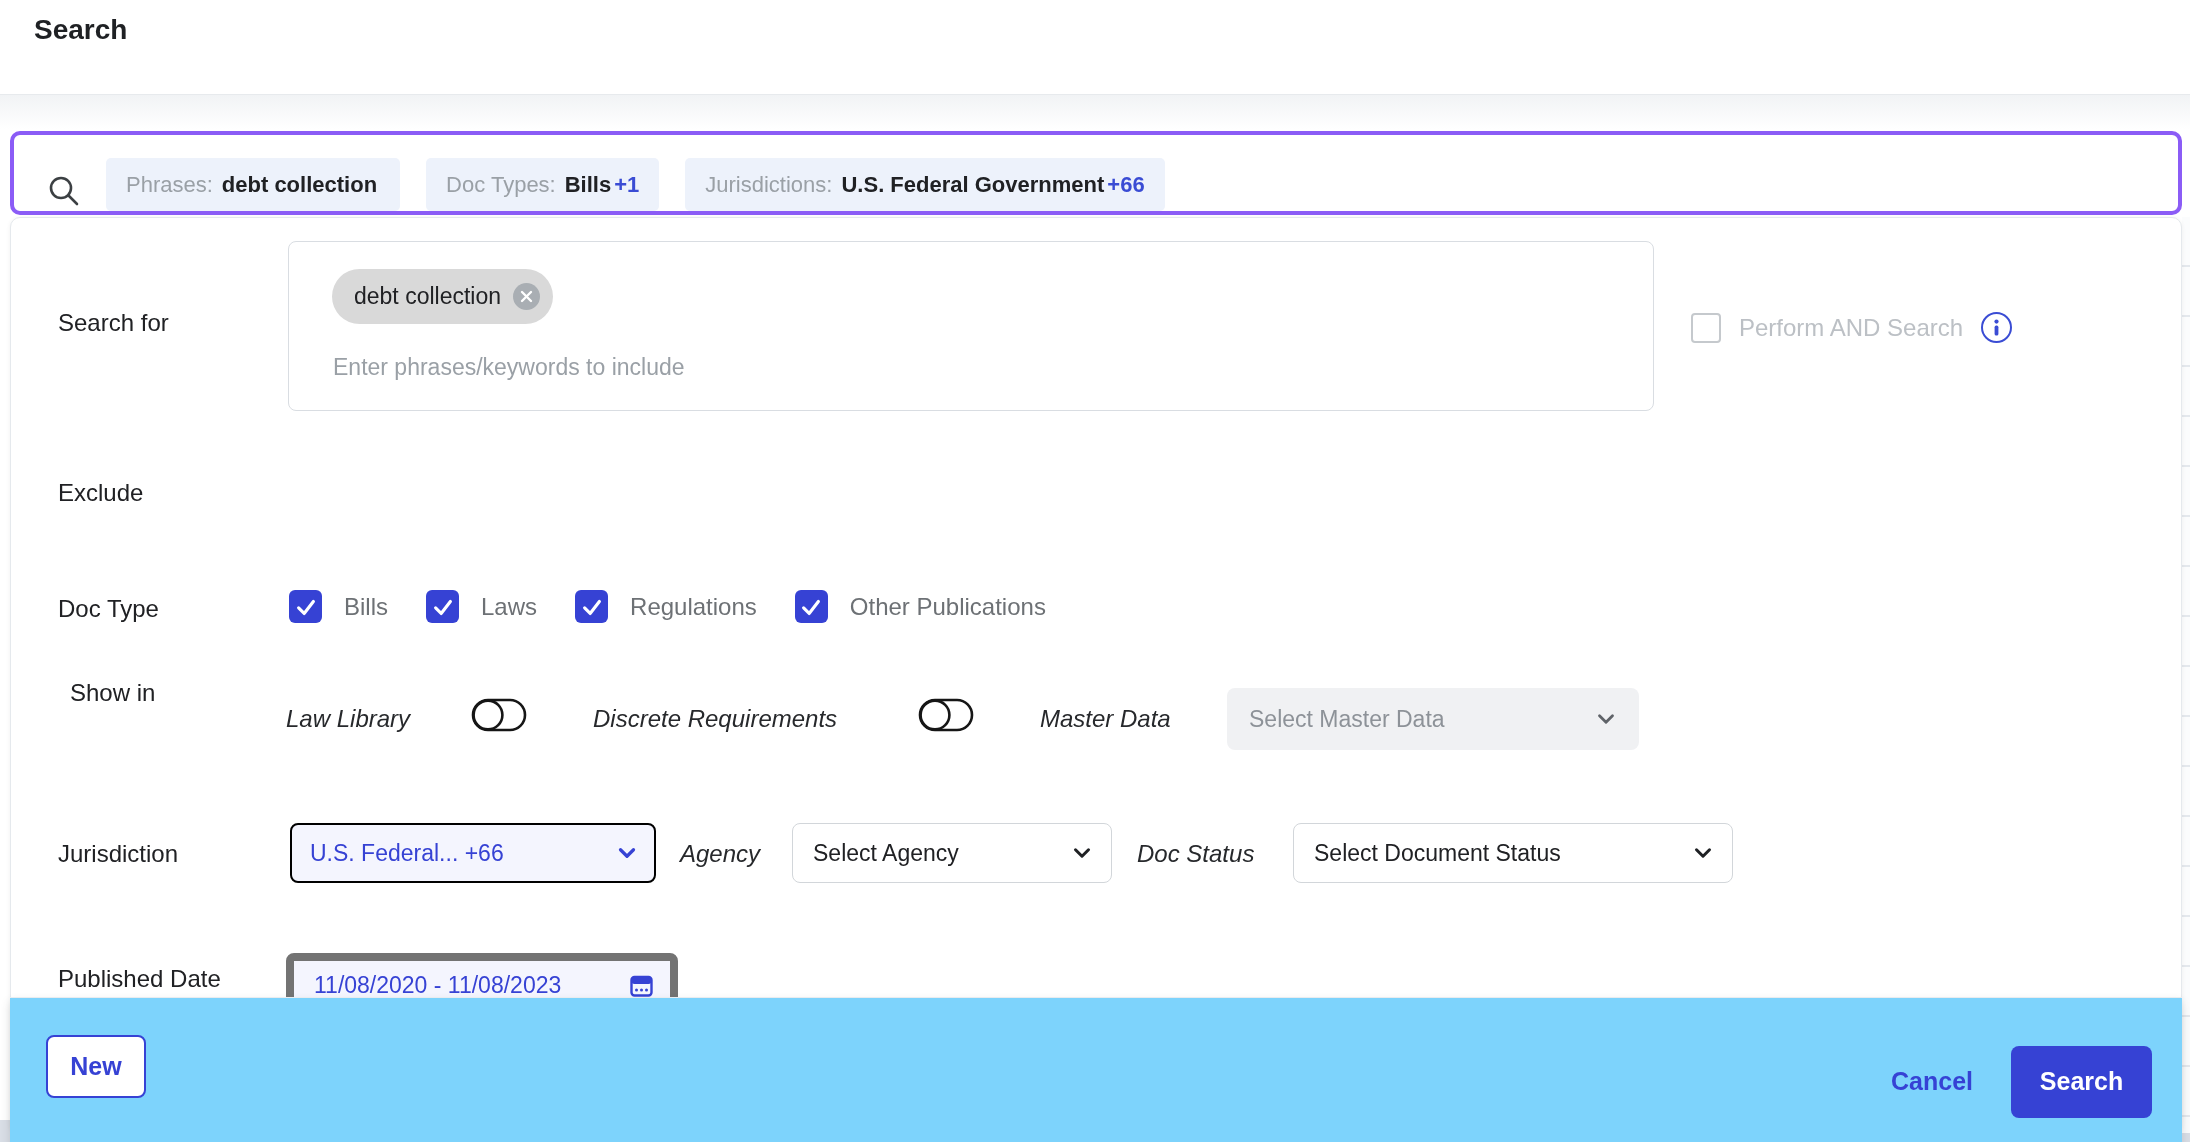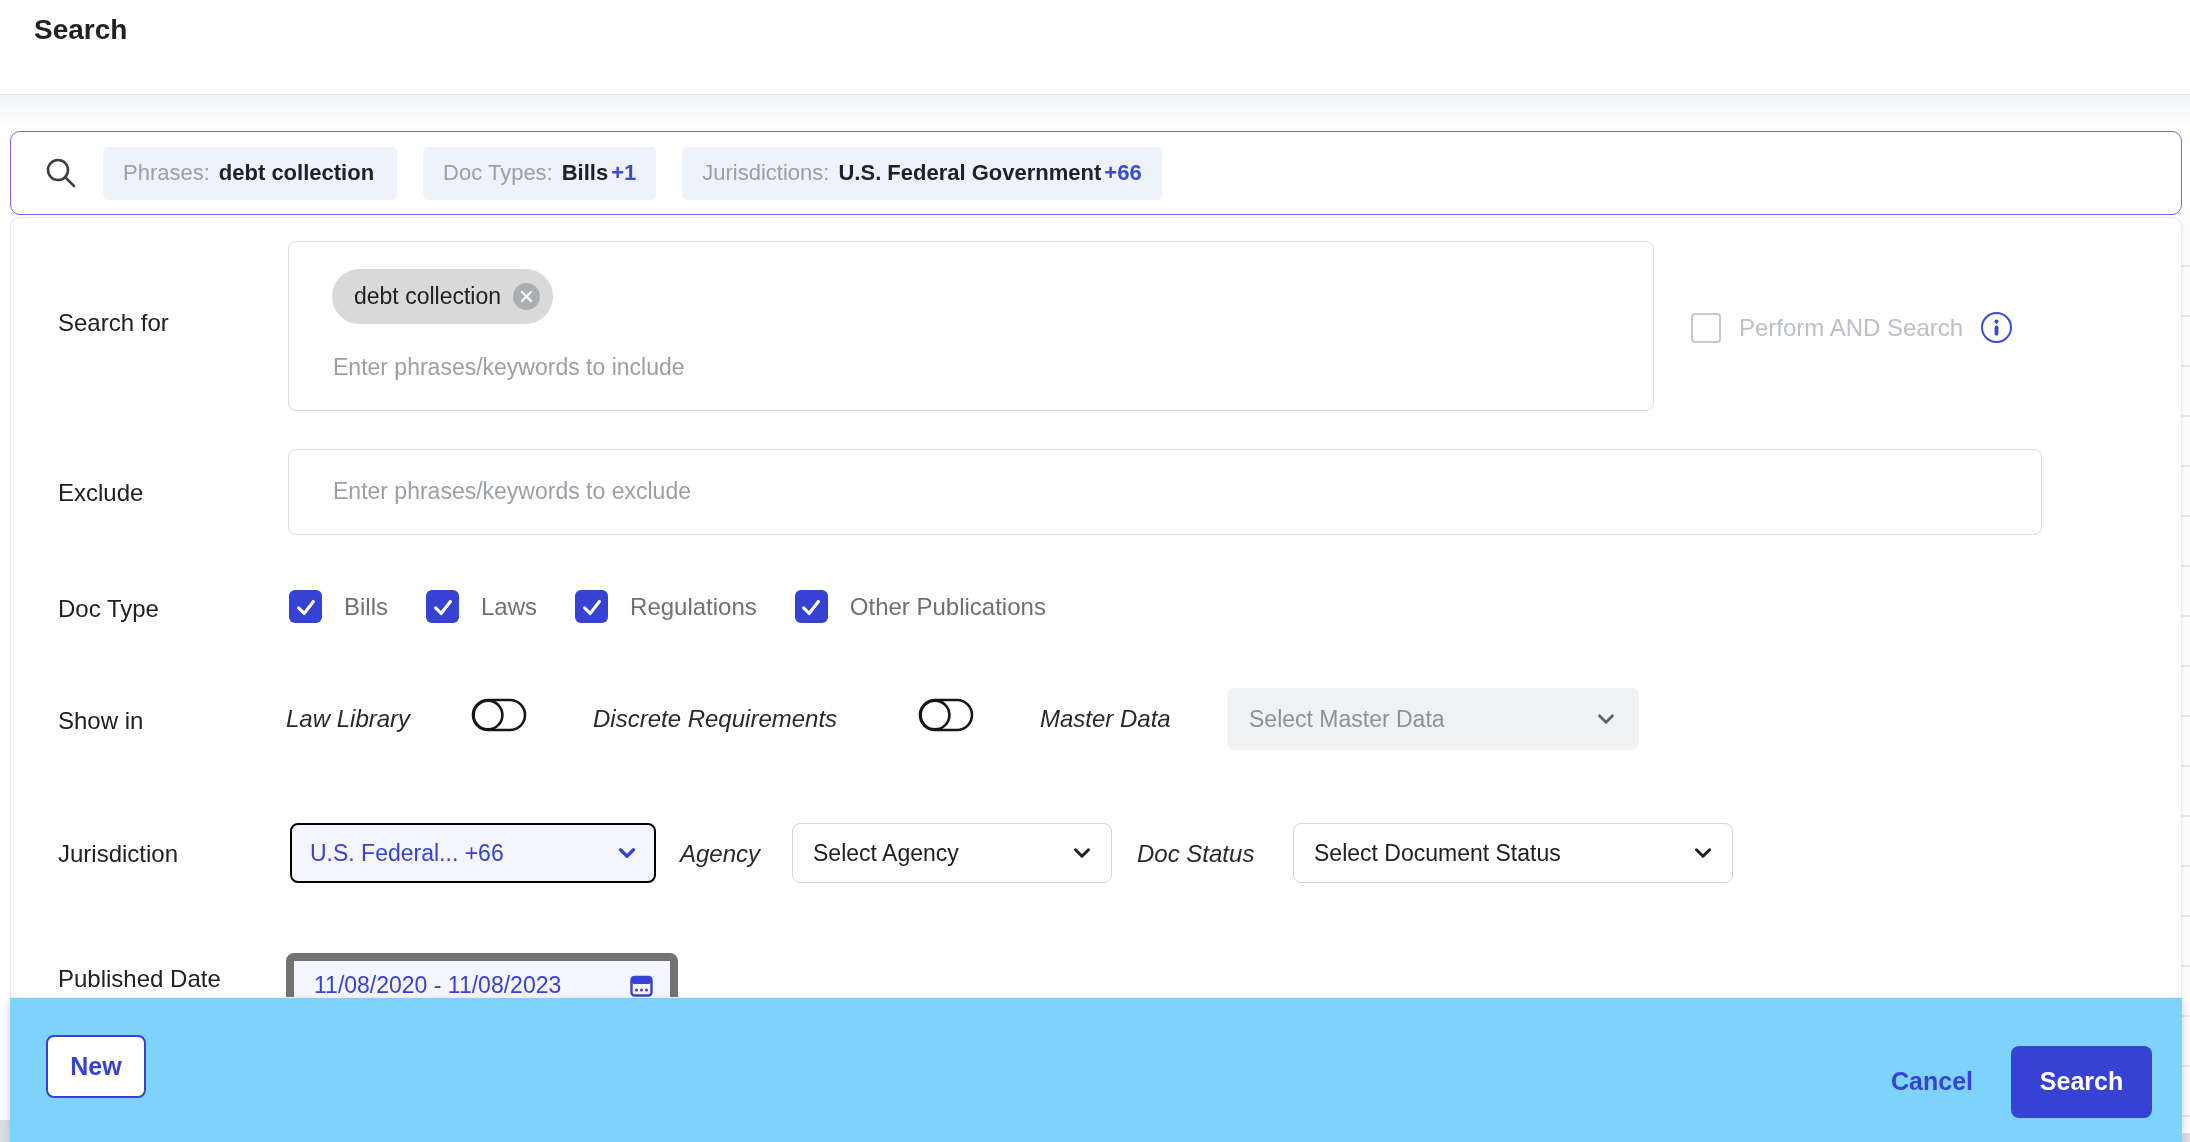--- a/index.html
+++ b/index.html
@@ -13,21 +13,21 @@
   .header-shadow { position:absolute; left:0; top:95px; width:100%; height:34px;
                    background:linear-gradient(#f1f3f5, #ffffff); }
 
   
   .bg-bottom-strip { position:absolute; left:0; top:1120px; width:100%; height:22px; background:#d9dee6; }
   .bg-right-strip { position:absolute; left:2182px; top:217px; width:8px; height:916px;
                     background:repeating-linear-gradient(#fbfcfd 0 48px, #e4e8ed 48px 50px); }
 
   
   .chips-bar { position:absolute; left:10px; top:131px; width:2172px; height:84px; background:#fff;
-               border:1px solid #8b5cf6; border-radius:10px; display:flex; align-items:center; padding-left:30px; z-index:2; }
+               border:4px solid #8b5cf6; border-radius:10px; display:flex; align-items:flex-end; padding-left:30px; z-index:2; }
   .search-glyph { width:40px; height:40px; margin-right:22px; display:flex; align-items:center; justify-content:center; }
   .chip { background:#edf2fb; border-radius:5px; height:53px; display:flex; align-items:center;
           padding:0 20px; margin-right:26px; font-size:22px; white-space:nowrap; cursor:pointer; }
   .chip .lbl { color:#9aa0a6; margin-right:9px; }
   .chip .val { color:#202124; font-weight:700; }
   .chip .extra { color:#3a4cd4; font-weight:700; margin-left:3px; }
 
   
   .main-card { position:absolute; left:10px; top:217px; width:2172px; height:916px; background:#fff;
                border:1px solid #e5e9ed; border-radius:10px; box-shadow:0 1px 4px rgba(60,64,67,.08); z-index:1; }
@@ -141,23 +141,20 @@
       <span class="and-label">Perform AND Search</span>
       <span class="info-icon">
         <svg width="15" height="17" viewBox="0 0 15 17">
             <circle cx="7.5" cy="2.6" r="2.1" fill="#3a4cd4"></circle>
             <rect x="5.6" y="6.6" width="3.8" height="10" rx="1.6" fill="#3a4cd4"></rect>
           </svg>
       </span>
     </div>
 
     <div class="row-label" style="top:261px;">Exclude</div>
-    <div class="ex-box">
-      <div class="placeholder ex-placeholder">Enter phrases/keywords to exclude</div>
-    </div>
 
     <div class="row-label" style="top:377px;">Doc Type</div>
     <div class="doctype-row">
       <span class="cb-group">
         <span class="cb-checked">
           <svg width="24" height="24" viewBox="0 0 26 26">
               <polyline points="5,14 11,20 21,7" fill="none" stroke="#fff" stroke-width="3.4" stroke-linecap="round" stroke-linejoin="round"></polyline>
             </svg>
         </span>
         <span class="cb-label">Bills</span>
@@ -181,21 +178,21 @@
       <span class="cb-group">
         <span class="cb-checked">
           <svg width="24" height="24" viewBox="0 0 26 26">
               <polyline points="5,14 11,20 21,7" fill="none" stroke="#fff" stroke-width="3.4" stroke-linecap="round" stroke-linejoin="round"></polyline>
             </svg>
         </span>
         <span class="cb-label">Other Publications</span>
       </span>
     </div>
 
-    <div class="row-label" style="top:489px;">Show in</div>
+    <div class="row-label" style="top:461px;margin-left:12px;">Show in</div>
     <span class="inline-dark" style="left:275px; top:487px;">Law Library</span>
     <span class="toggle" style="left:459px; top:477px;">
       <svg width="58" height="40" viewBox="0 0 58 40">
           <rect x="3" y="5" width="52" height="30" rx="15" fill="none" stroke="#161616" stroke-width="2.6"></rect>
           <circle cx="18" cy="20" r="14.4" fill="#ffffff" stroke="#161616" stroke-width="2.6"></circle>
         </svg>
     </span>
     <span class="inline-dark" style="left:582px; top:487px;text-align:center;">Discrete Requirements</span>
     <span class="toggle" style="left:906px; top:477px;">
       <svg width="58" height="40" viewBox="0 0 58 40">

